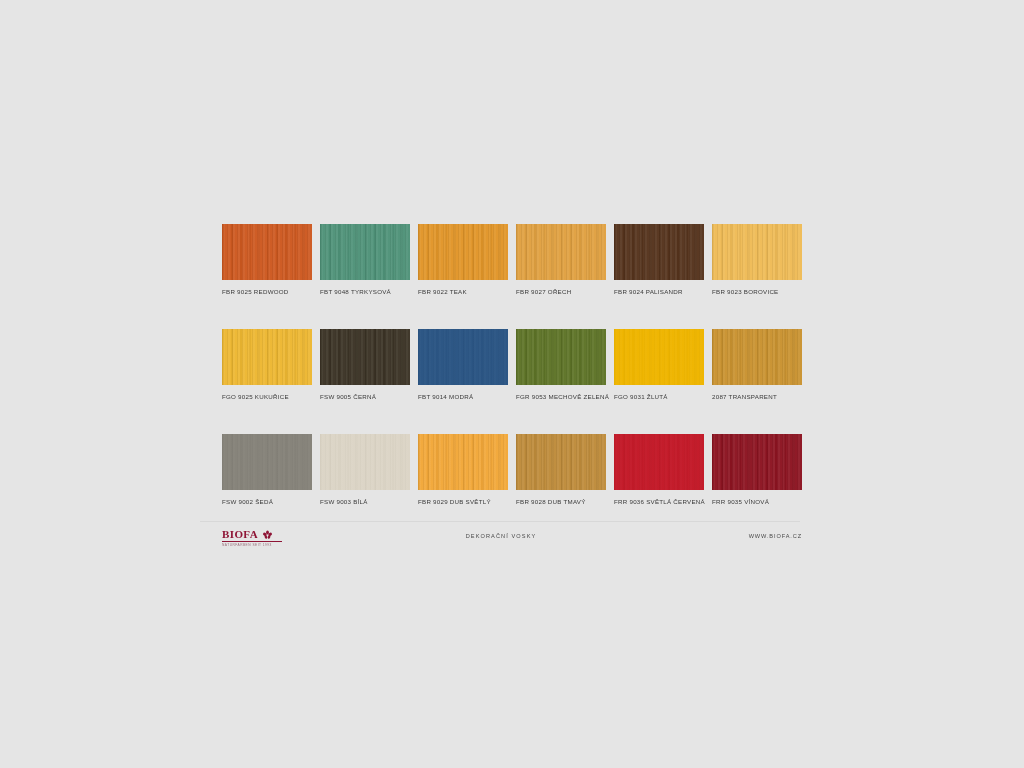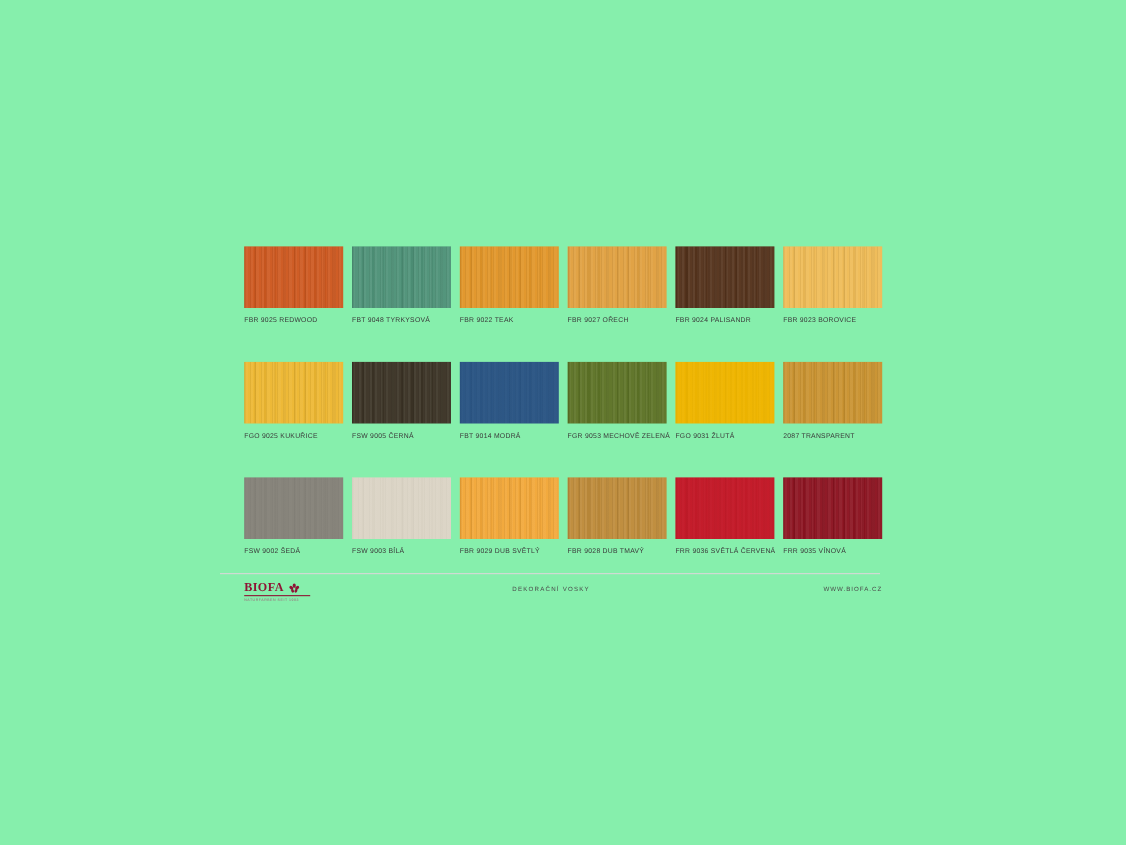--- a/index.html
+++ b/index.html
@@ -13,21 +13,21 @@
     font-family: "Liberation Sans", sans-serif;
     overflow: hidden;
   }
 
   #page {
     position: absolute;
     left: 0;
     top: 0;
     width: 1024px;
     height: 768px;
-    background: #86efac;
+    background: #e5e5e5;
   }
 
   
   #sheet {
     position: absolute;
     left: 222px;
     top: 224px;
     width: 580px;
   }
 

